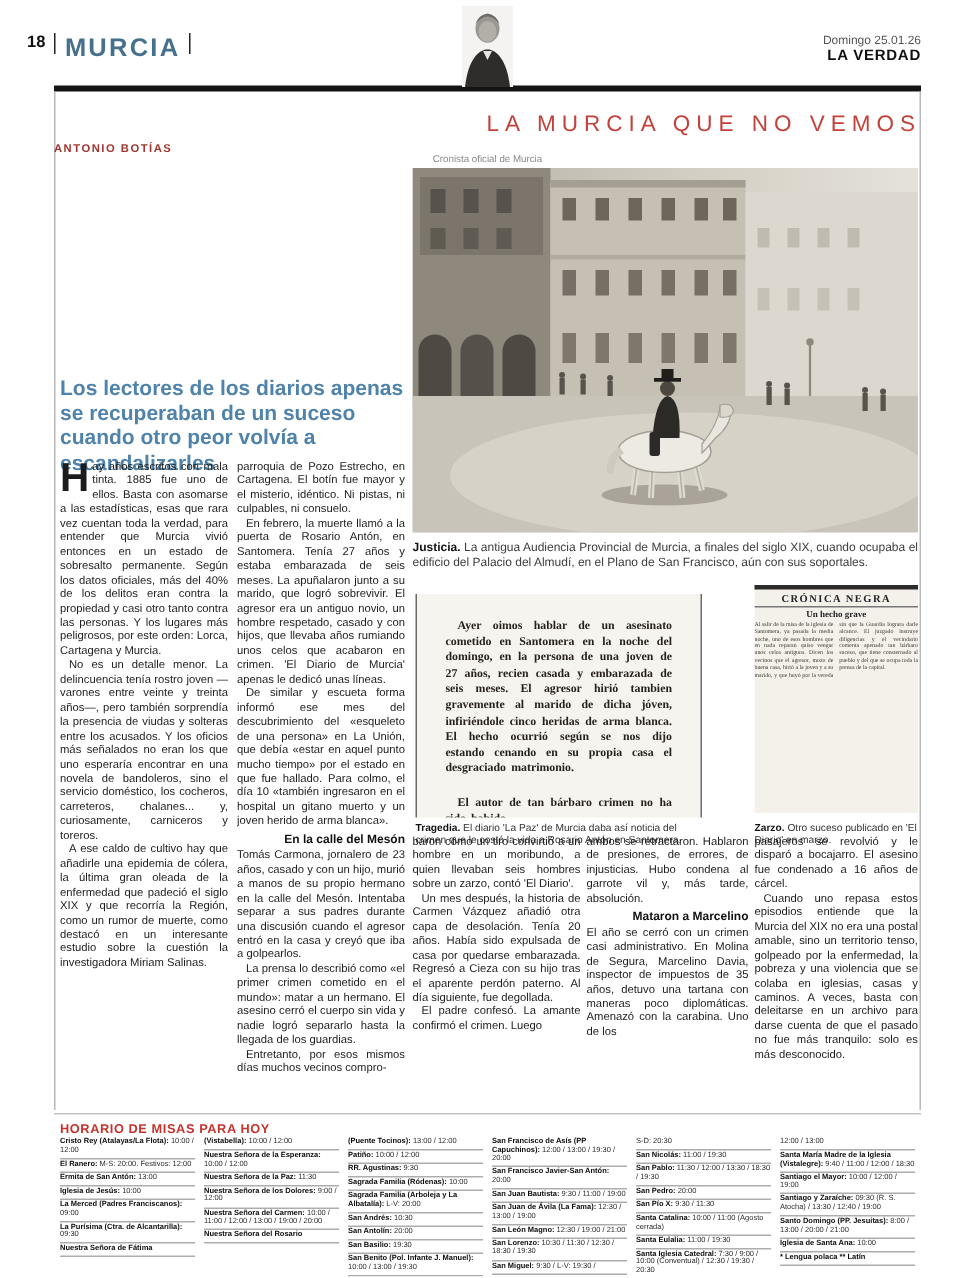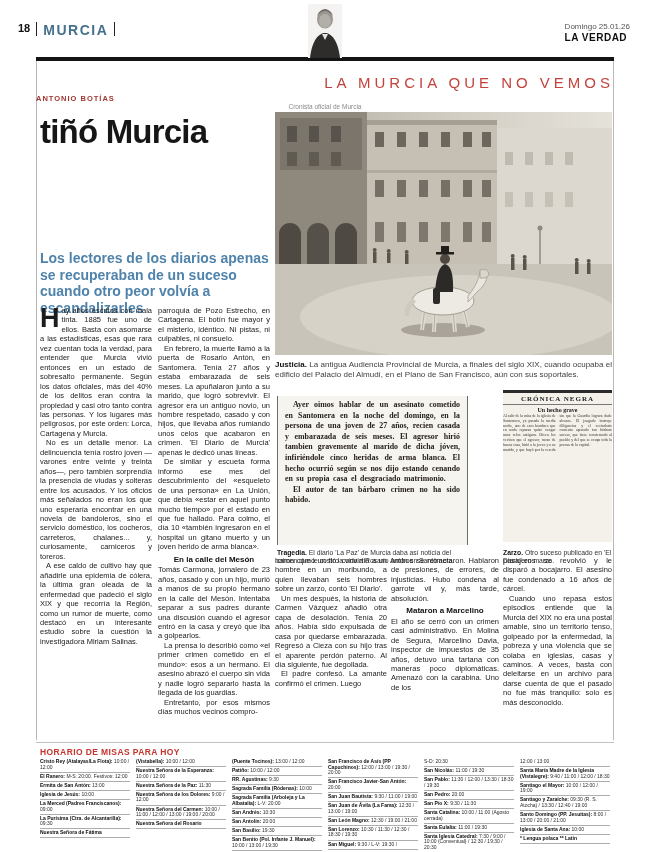--- a/index.html
+++ b/index.html
@@ -4,22 +4,22 @@
 <style>
   html,body{margin:0;padding:0}
   body{width:650px;height:852px;position:relative;background:#fff;
        font-family:"Liberation Sans",sans-serif;color:#1b1b1b;overflow:hidden}
   .abs{position:absolute}
 
   
   #hdr-left{left:18px;top:22px;display:flex;align-items:flex-start;height:18px}
   #pageno{font-size:11px;font-weight:bold;color:#111}
   .hbar{width:1px;height:14px;background:#222;margin:0 6px}
-  #section{font-size:14px;font-weight:bold;color:#46718c;letter-spacing:1.5px}
-  #hdr-right{right:20px;top:22px;}
+  #section{font-size:17px;font-weight:bold;color:#46718c;letter-spacing:1.5px}
+  #hdr-right{right:36px;top:22px;text-align:right}
   #pdate{font-size:8px;color:#555;line-height:10px}
   #brand{font-size:10px;font-weight:800;color:#0f0f0f;letter-spacing:.5px}
   #headshot{left:308px;top:4px;width:34px;height:54px;z-index:3}
   #topbar{left:36px;top:57px;width:578px;height:4px;background:#141414}
   .framerule{top:61px;width:1px;height:679px;background:#b8b8b8}
 
   
   #kicker{left:36px;top:74px;width:578px;text-align:right;font-size:15px;
           letter-spacing:4px;color:#c4423c;font-weight:500}
   #author{left:36px;top:94px;width:578px;font-size:7.5px;
@@ -37,34 +37,34 @@
            text-align:justify;color:#1c1c1c;overflow:hidden}
   #c1{left:40px;top:306px;height:432px}
   #c2{left:158px;top:306px;height:432px}
   #c3{left:275px;top:556px;height:181px}
   #c4{left:391px;top:556px;width:108px;height:181px}
   #c5{left:503px;top:556px;width:109px;height:181px}
   .bp{margin:0;text-indent:6px}
   .ni{text-indent:0}
   .dropcap{float:left;font-size:27px;line-height:23px;font-weight:bold;
            padding:1px 2px 0 0}
-  .subhd{font-weight:bold;font-size:8px;margin:3px 0 1px;text-align:center;color:#111}
+  .subhd{font-weight:bold;font-size:8px;margin:3px 0 1px;text-align:right;color:#111}
 
   
   #photo{left:275px;top:112px;width:337px;height:243px;overflow:hidden;background:#d5d0c6}
   #photocap{left:275px;top:360px;width:337px;font-size:8px;line-height:10px;color:#3d3d3d;text-align:justify}
   .caplead{font-weight:bold;color:#111}
 
   
   #clip1{left:277px;top:396px;width:191px;height:149px;background:#f6f4ee;
          border-left:1px solid #6b6b6b;border-right:1px solid #6b6b6b;
          box-sizing:border-box;padding:4px 7px;overflow:hidden;
          font-family:"Liberation Serif",serif;font-size:7.9px;line-height:10.6px;
          font-weight:600;color:#27211b;text-align:justify;word-spacing:1.5px}
-  #clip1 p{margin:0;text-indent:8px}
+  #clip1 p{margin:12px;text-indent:8px}
   #clip1cap{left:277px;top:549px;width:191px;font-size:6.8px;line-height:8.4px;color:#333}
   #clip2{left:503px;top:390px;width:109px;height:152px;background:#f3f1ea;
          border-top:3px solid #2b2b2b;box-sizing:border-box;padding:2px 0;overflow:hidden;
          font-family:"Liberation Serif",serif;color:#3a352d}
   .c2head{font-size:7px;letter-spacing:1px;text-align:center;font-weight:700;color:#232323;
           border-bottom:1px solid #777;padding-bottom:1px}
   .c2sub{font-size:6px;font-weight:bold;text-align:center;margin:2px 0 1px;color:#232323}
   .c2body{column-count:2;column-gap:4px;font-size:3.9px;line-height:4.8px;text-align:justify}
   #clip2cap{left:503px;top:549px;width:109px;font-size:6.8px;line-height:8.4px;color:#333}
 
@@ -105,21 +105,20 @@
 
 <div class="abs" id="topbar"></div>
 <div class="abs framerule" style="left:36px"></div>
 <div class="abs framerule" style="left:613px"></div>
 
 <div class="abs" id="kicker">LA MURCIA QUE NO VEMOS</div>
 <div class="abs" id="author">ANTONIO BOTÍAS</div>
 <div class="abs" id="authtitle">Cronista oficial de Murcia</div>
 
 <div class="abs" id="headline">
-  <div>tiñó Murcia</div>
 </div>
 <div class="abs" id="standfirst">Los lectores de los diarios apenas se recuperaban de un suceso cuando otro peor volvía a escandalizarles</div>
 
 <div class="abs" id="photo">
   <svg width="337" height="243" viewBox="0 0 337 243">
     <defs>
       <linearGradient id="pg" x1="0" y1="0" x2="1" y2="0">
         <stop offset="0" stop-color="#b4aea3"></stop>
           <stop offset="0.55" stop-color="#d3cec4"></stop>
           <stop offset="1" stop-color="#e5e2da"></stop>
@@ -238,21 +237,21 @@
   <p class="bp">No es un detalle menor. La delincuencia tenía rostro joven —varones entre veinte y treinta años—, pero también sorprendía la presencia de viudas y solteras entre los acusados. Y los oficios más señalados no eran los que uno esperaría encontrar en una novela de bandoleros, sino el servicio doméstico, los cocheros, carreteros, chalanes... y, curiosamente, carniceros y toreros.</p>
   <p class="bp">A ese caldo de cultivo hay que añadirle una epidemia de cólera, la última gran oleada de la enfermedad que padeció el siglo XIX y que recorría la Región, como un rumor de muerte, como destacó en un interesante estudio sobre la cuestión la investigadora Miriam Salinas.</p>
 </div>
 
 <div class="bodycol" id="c2">
   <p class="bp ni">parroquia de Pozo Estrecho, en Cartagena. El botín fue mayor y el misterio, idéntico. Ni pistas, ni culpables, ni consuelo.</p>
   <p class="bp">En febrero, la muerte llamó a la puerta de Rosario Antón, en Santomera. Tenía 27 años y estaba embarazada de seis meses. La apuñalaron junto a su marido, que logró sobrevivir. El agresor era un antiguo novio, un hombre respetado, casado y con hijos, que llevaba años rumiando unos celos que acabaron en crimen. 'El Diario de Murcia' apenas le dedicó unas líneas.</p>
   <p class="bp">De similar y escueta forma informó ese mes del descubrimiento del «esqueleto de una persona» en La Unión, que debía «estar en aquel punto mucho tiempo» por el estado en que fue hallado. Para colmo, el día 10 «también ingresaron en el hospital un gitano muerto y un joven herido de arma blanca».</p>
   <div class="subhd">En la calle del Mesón</div>
   <p class="bp ni">Tomás Carmona, jornalero de 23 años, casado y con un hijo, murió a manos de su propio hermano en la calle del Mesón. Intentaba separar a sus padres durante una discusión cuando el agresor entró en la casa y creyó que iba a golpearlos.</p>
-  <p class="bp">La prensa lo describió como «el primer crimen cometido en el mundo»: esos a un hermano. El asesino abrazó el cuerpo sin vida y nadie logró separarlo hasta la llegada de los guardias.</p>
+  <p class="bp">La prensa lo describió como «el primer crimen cometido en el mundo»: matar a un hermano. El asesino cerró el cuerpo sin vida y nadie logró separarlo hasta la llegada de los guardias.</p>
   <p class="bp">Entretanto, por esos mismos días muchos vecinos compro-</p>
 </div>
 
 <div class="bodycol" id="c3">
   <p class="bp ni">baron cómo un tiro convirtió a un hombre en un moribundo, a quien llevaban seis hombres sobre un zarzo, contó 'El Diario'.</p>
   <p class="bp">Un mes después, la historia de Carmen Vázquez añadió otra capa de desolación. Tenía 20 años. Había sido expulsada de casa por quedarse embarazada. Regresó a Cieza con su hijo tras el aparente perdón paterno. Al día siguiente, fue degollada.</p>
   <p class="bp">El padre confesó. La amante confirmó el crimen. Luego</p>
 </div>
 
 <div class="bodycol" id="c4">

